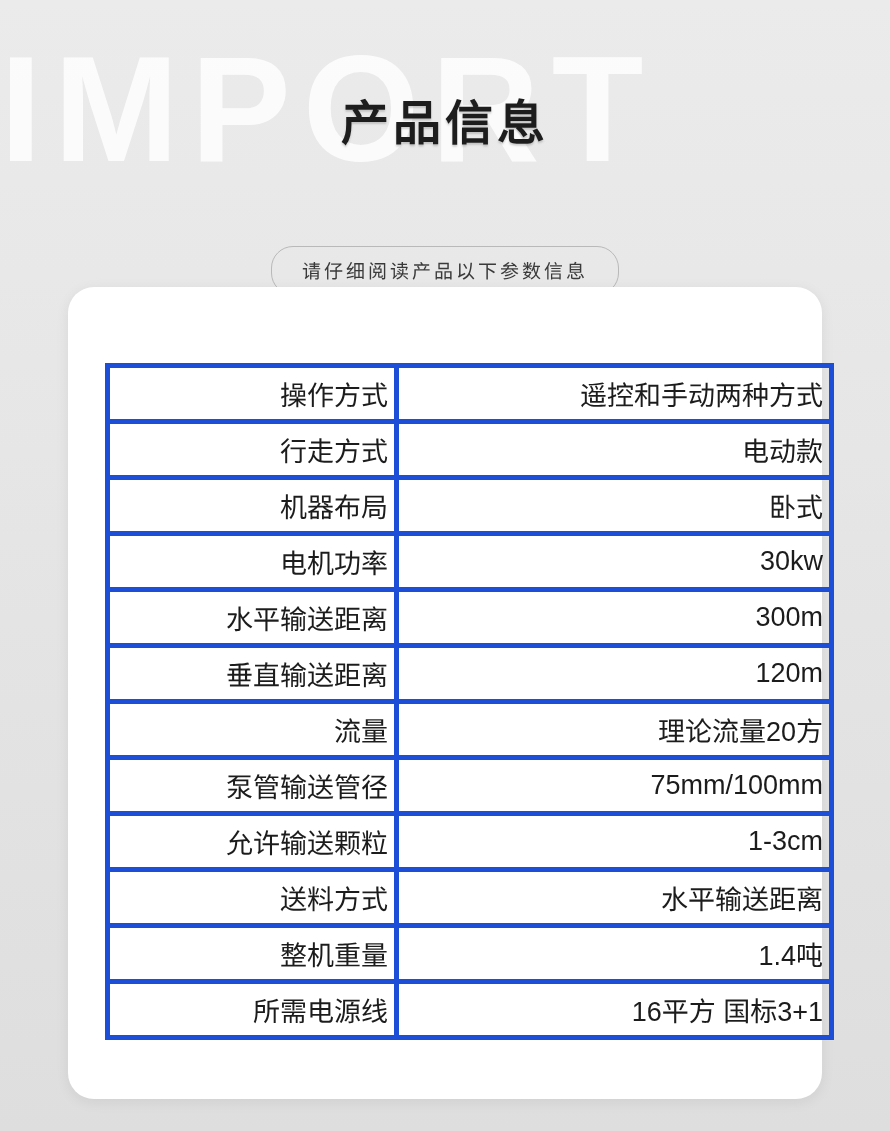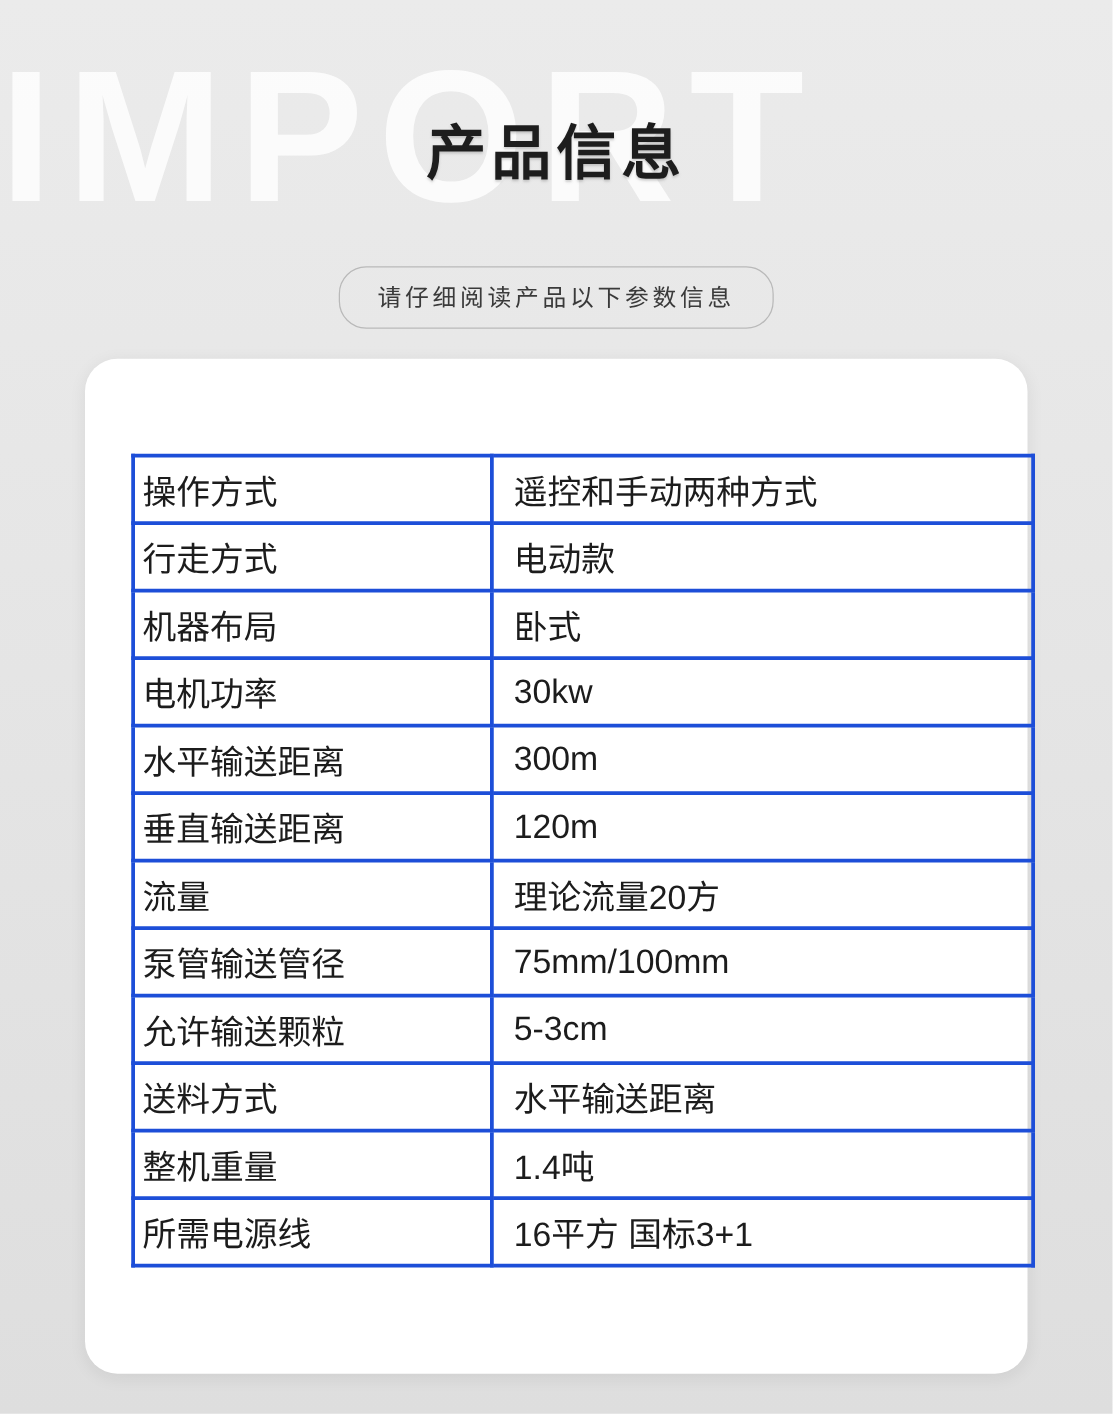--- a/index.html
+++ b/index.html
@@ -58,20 +58,21 @@
   }
   .subtitle {
     border: 1px solid #b9b9b9;
     border-radius: 22px;
     padding: 9px 30px 11px;
     font-size: 19px;
     color: #3a3a3a;
     letter-spacing: 3px;
     background: transparent;
     white-space: nowrap;
+    margin-top: 33px;
   }
 
   
   .card {
     position: absolute;
     top: 287px;
     left: 68px;
     width: 754px;
     height: 812px;
     background: #ffffff;
@@ -81,23 +82,23 @@
 
   .spec-table {
     position: absolute;
     top: 76px;
     left: 37px;
     width: 680px;
     border-collapse: collapse;
     table-layout: fixed;
   }
   .spec-table td {
-    border: 3px solid #1d4ed8;
+    border: 5px solid #1d4ed8;
     height: 51px;
-    text-align: left;
+    text-align: right;
     vertical-align: middle;
     font-size: 27px;
     color: #1c1c1c;
     padding: 0 6px;
     white-space: nowrap;
     overflow: hidden;
   }
   .spec-table td.label {
     width: 272px;
   }
@@ -147,21 +148,21 @@
         <tr>
           <td class="label">流量</td>
           <td class="value">理论流量20方</td>
         </tr>
         <tr>
           <td class="label">泵管输送管径</td>
           <td class="value">75mm/100mm</td>
         </tr>
         <tr>
           <td class="label">允许输送颗粒</td>
-          <td class="value">5-3cm</td>
+          <td class="value">1-3cm</td>
         </tr>
         <tr>
           <td class="label">送料方式</td>
           <td class="value">水平输送距离</td>
         </tr>
         <tr>
           <td class="label">整机重量</td>
           <td class="value">1.4吨</td>
         </tr>
         <tr>

